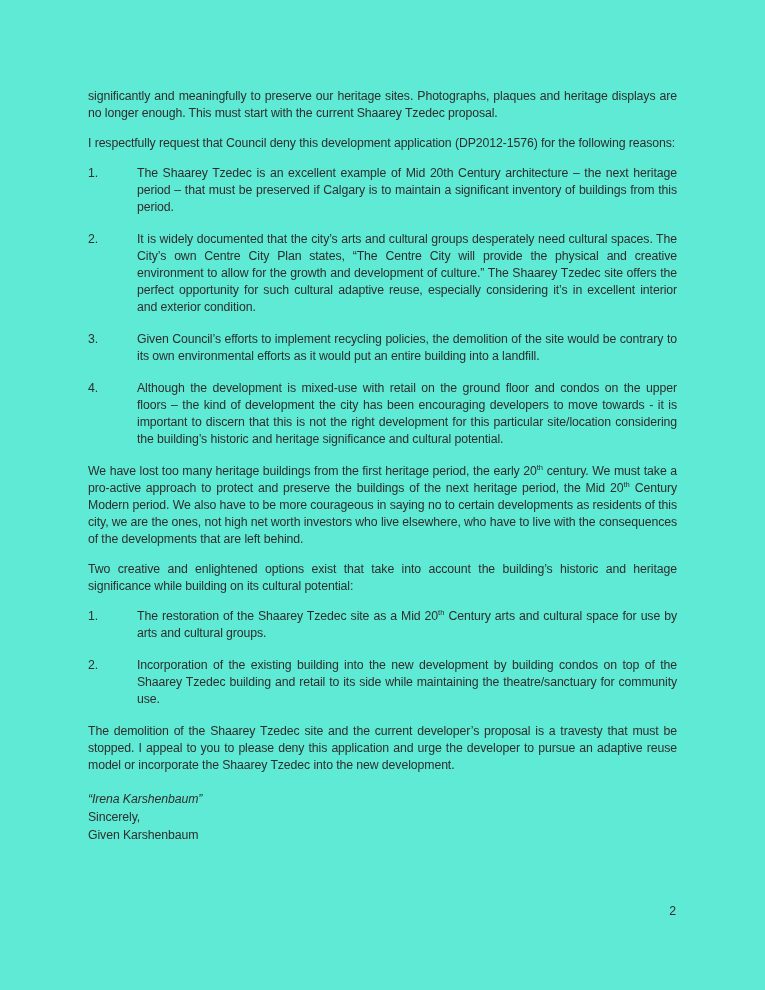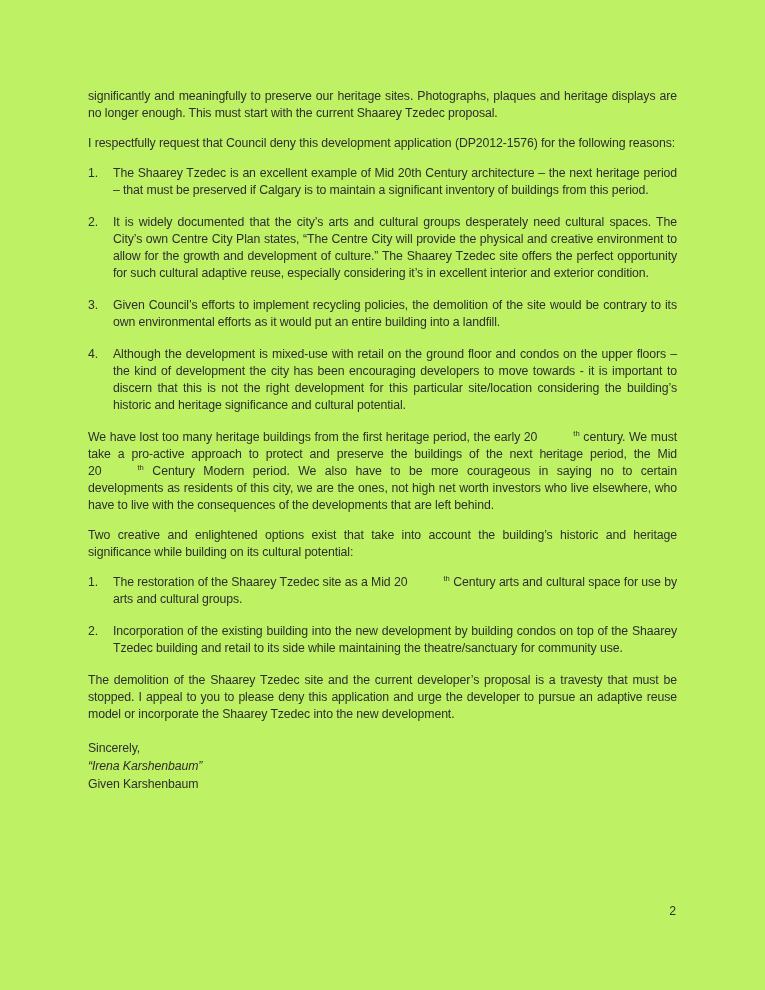--- a/index.html
+++ b/index.html
@@ -8,46 +8,45 @@
     width: 765px;
     height: 990px;
     font-family: "Liberation Sans", sans-serif;
     color: #2e2e2e;
     overflow: hidden;
   }
   .page {
     position: relative;
     width: 765px;
     height: 990px;
-    background: #bef264;
+    background: #5eead4;
     padding: 88px 88px 0 88px;
   }
   .para {
     font-size: 12.3px;
     line-height: 17px;
     letter-spacing: -0.1px;
     text-align: justify;
     margin-bottom: 13px;
   }
   .numbered-list { margin-bottom: 2px; }
   .list-item {
     display: flex;
     font-size: 12.3px;
     line-height: 17px;
     letter-spacing: -0.1px;
     margin-bottom: 15px;
   }
   .list-num { flex: none; width: 25px; }
-  .list-text { flex: 1; text-align: justify; }
+  .list-text { flex: 1; text-align: justify; margin-left: 24px; }
   sup {
     font-size: 0.62em;
     vertical-align: super;
     line-height: 0;
     letter-spacing: 0;
-    padding-left: 36px;
   }
   .signature-block { margin-top: 16px; }
   .sig-line {
     font-size: 12.3px;
     line-height: 18px;
     letter-spacing: -0.1px;
     text-align: left;
   }
   .sig-script { font-style: italic; }
   .page-number {
@@ -100,20 +99,20 @@
     <div class="list-item">
       <span class="list-num">2.</span>
       <span class="list-text">Incorporation of the existing building into the new development by building condos on top of the Shaarey Tzedec building and retail to its side while maintaining the theatre/sanctuary for community use.</span>
     </div>
   </div>
 
   <p class="para">The demolition of the Shaarey Tzedec site and the current developer’s proposal is a travesty that must be stopped. I appeal to you to please deny this application and urge the developer to pursue an adaptive reuse model or incorporate the Shaarey Tzedec into the new development.</p>
 
 
   <div class="signature-block">
+    <p class="sig-line sig-script">“Irena Karshenbaum”</p>
     <p class="sig-line">Sincerely,</p>
-    <p class="sig-line sig-script">“Irena Karshenbaum”</p>
     <p class="sig-line">Given Karshenbaum</p>
   </div>
 
   <div class="page-number">2</div>
 
 </div>
 
 </body></html>

